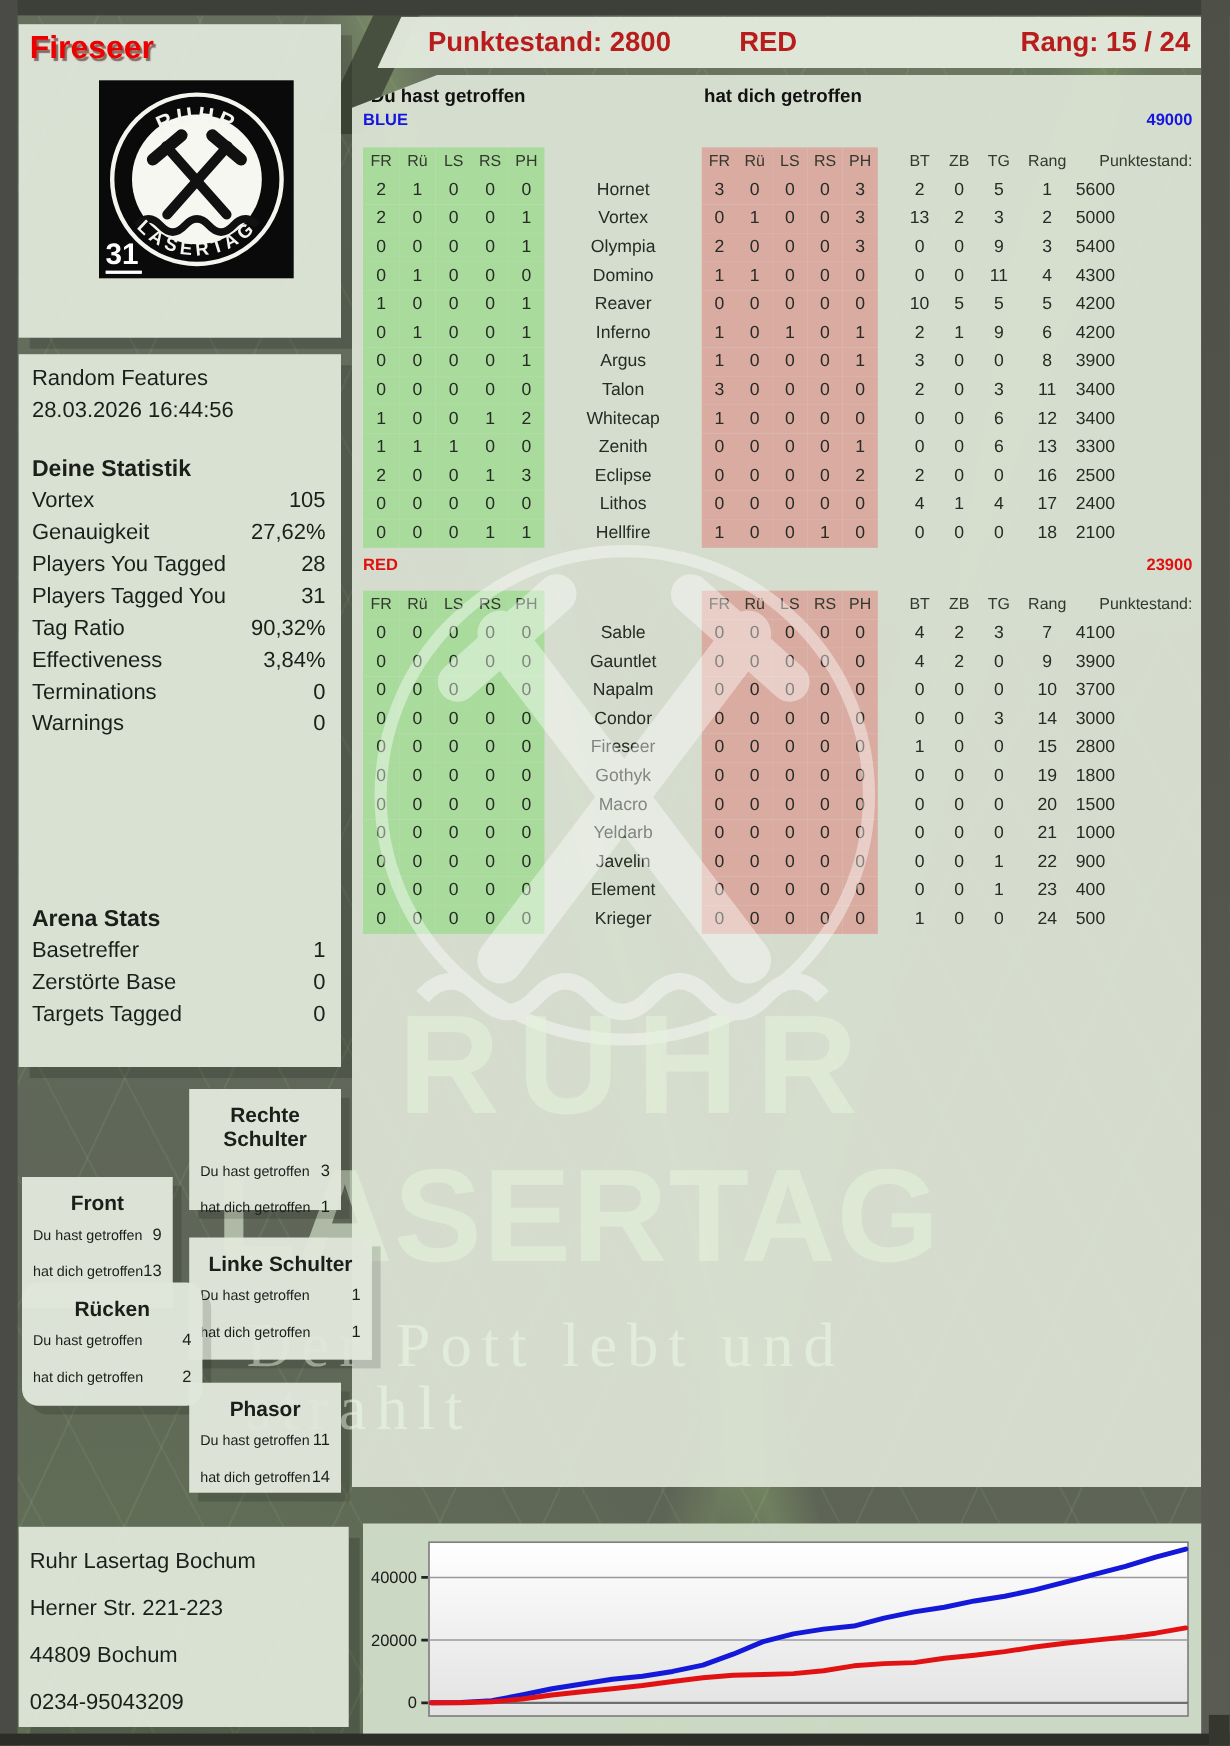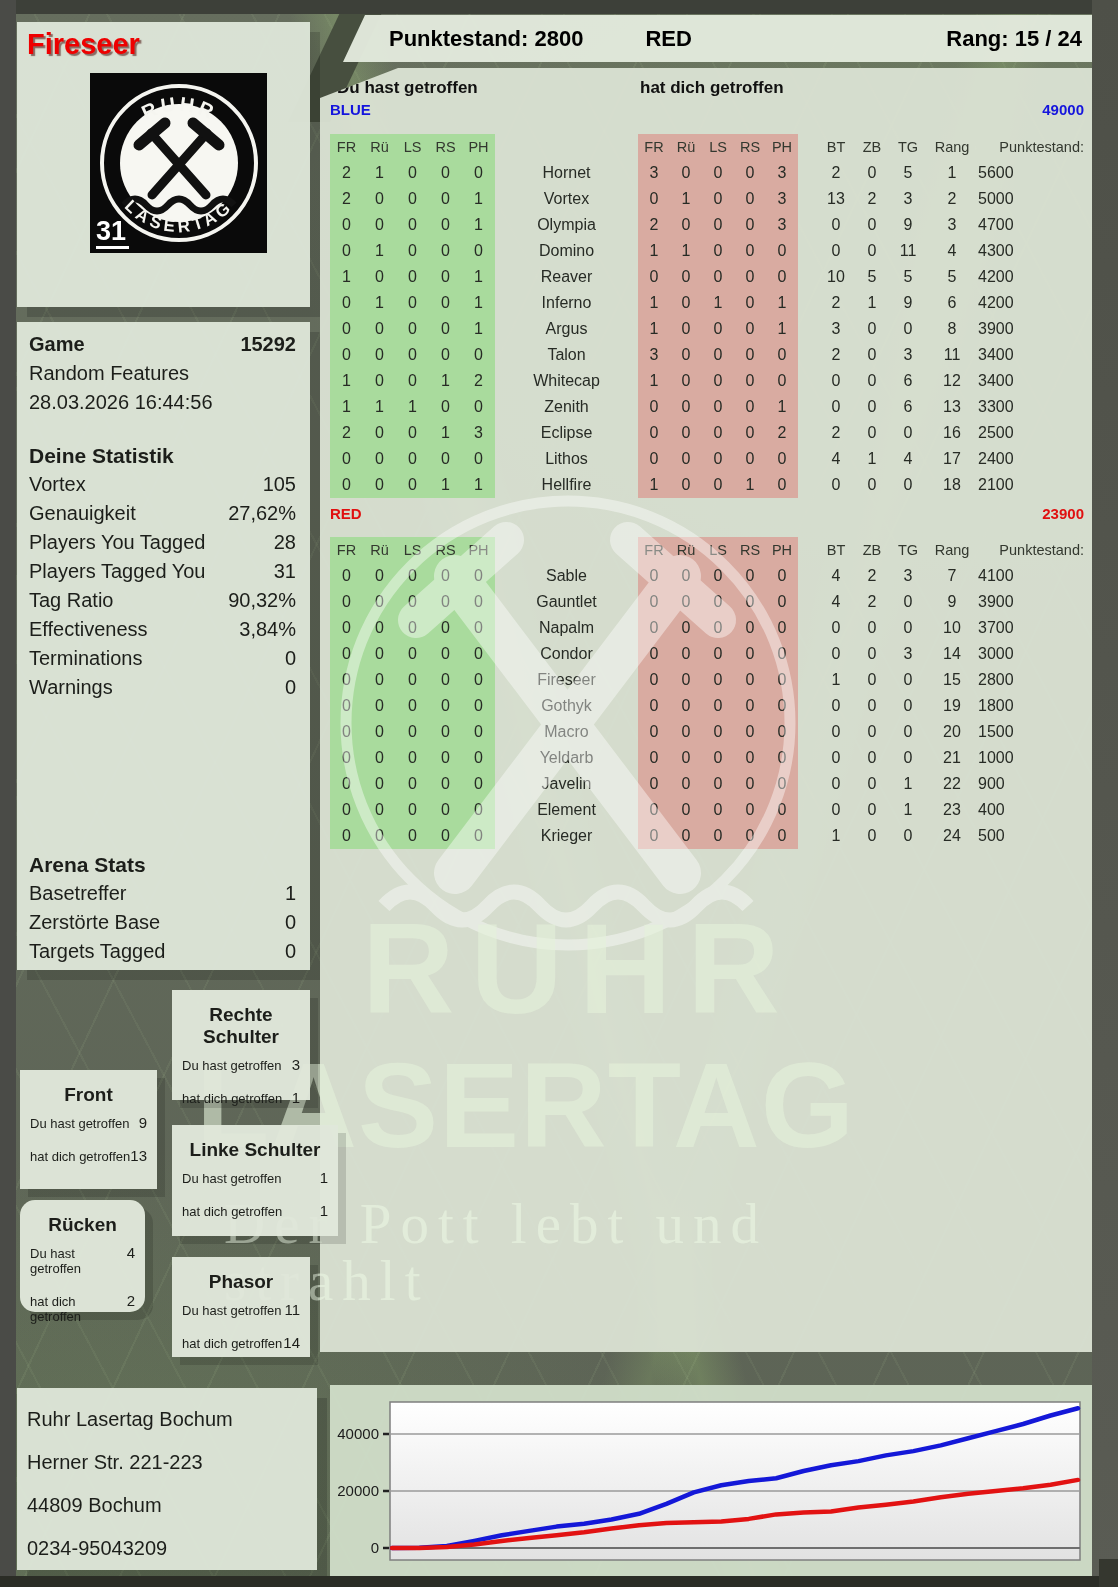--- a/index.html
+++ b/index.html
@@ -38,28 +38,28 @@
   .gap24{height:24px;} .gap150{height:148px;}
   .addr-panel{left:17px;top:1388px;width:300px;height:182px;padding:10px 10px 0 10px;}
   .addr-line{font-size:20px;line-height:43px;white-space:nowrap;}
   
   .zone{position:absolute;background:rgba(224,231,218,0.97);z-index:5;padding:12px 10px 0 10px;
     box-shadow:8px 8px 0 rgba(0,0,0,0.14);color:#1c1e1a;}
   .zone h3{font-size:19px;text-align:center;margin:2px 0 8px;}
   .zrow{display:flex;justify-content:space-between;font-size:13px;margin-bottom:16px;align-items:baseline;}
   .zrow .zval{font-size:15px;}
   .zone-front{left:20px;top:1070px;width:137px;height:119px;}
-  .zone-ruecken{left:20px;top:1200px;width:125px;height:112px;border-radius:15px;}
+  .zone-ruecken{left:20px;top:1166px;width:164px;height:112px;border-radius:15px;}
   .zone-rechte-schulter{left:172px;top:990px;width:138px;height:110px;}
   .zone-linke-schulter{left:172px;top:1125px;width:166px;height:111px;}
   .zone-phasor{left:172px;top:1257px;width:138px;height:100px;}
   
   .header-bar{left:337px;top:15px;width:755px;height:47px;z-index:5;display:flex;align-items:center;
     clip-path:polygon(28px 0,100% 0,100% 100%,6px 100%);background:rgba(226,233,220,0.97);}
-  .header-bar .h-item{font-size:22px;font-weight:bold;color:#000000;}
+  .header-bar .h-item{font-size:25px;font-weight:bold;color:#b91c1c;}
   .h-punkte{margin-left:52px;}
   .h-team{margin-left:62px;}
   .h-rang{margin-left:auto;margin-right:10px;}
   
   .main-panel{left:320px;top:68px;width:772px;height:1284px;z-index:2;
     clip-path:polygon(78px 0,100% 0,100% 100%,0 100%,0 30px);background:rgba(219,227,212,0.95);}
   .hit-label{position:absolute;top:10px;font-size:17px;font-weight:bold;color:#111;}
   .hl-you{left:17px;} .hl-them{left:320px;}
   .team-row{position:absolute;left:10px;right:8px;display:flex;justify-content:space-between;
     font-size:15px;font-weight:bold;}
@@ -122,24 +122,20 @@
         </text>
         <text font-size="17" font-weight="bold" fill="#f5f5f0" letter-spacing="4">
           <textPath href="#arcBot" startOffset="50%" text-anchor="middle">LASERTAG</textPath>
         </text>
       </svg>
       <div class="logo-badge">31</div>
     </div>
   </div>
 
   <div class="panel stats-panel">
-    <div class="srow bold">
-      <span>Game</span>
-      <span>15292</span>
-    </div>
     <div class="srow">Random Features</div>
     <div class="srow">28.03.2026 16:44:56</div>
     <div class="gap24"></div>
     <div class="stitle">Deine Statistik</div>
     <div id="statistik-rows">
         <div class="srow">
           <span>Vortex</span>
           <span>105</span>
         </div>
         <div class="srow">
@@ -332,21 +328,21 @@
           <span class="cell rr">2</span>
           <span class="cell rr">0</span>
           <span class="cell rr">0</span>
           <span class="cell rr">0</span>
           <span class="cell rr">3</span>
           <span class="cell"></span>
           <span class="cell">0</span>
           <span class="cell">0</span>
           <span class="cell">9</span>
           <span class="cell">3</span>
-          <span class="cell score">4700</span>
+          <span class="cell score">5400</span>
         </div>
         <div class="trow">
           <span class="cell g">0</span>
           <span class="cell g">1</span>
           <span class="cell g">0</span>
           <span class="cell g">0</span>
           <span class="cell g">0</span>
           <span class="cell name">Domino</span>
           <span class="cell rr">1</span>
           <span class="cell rr">1</span>

